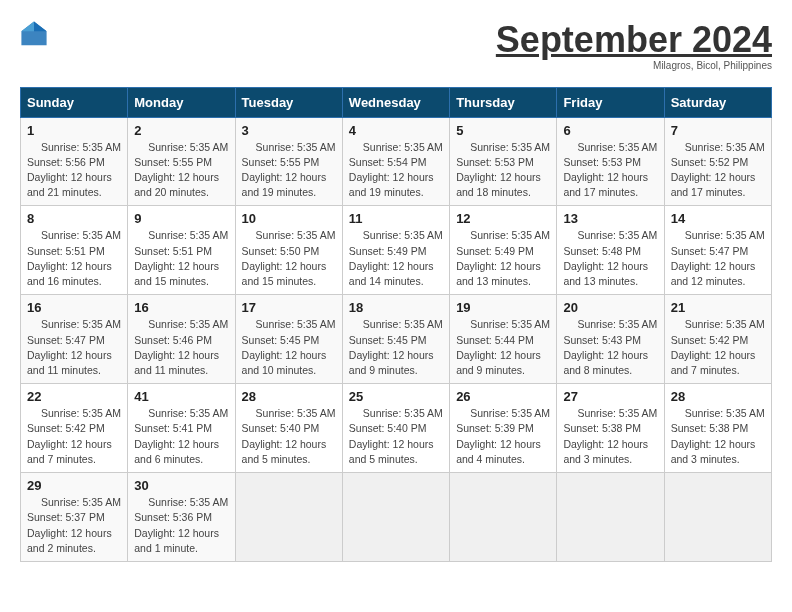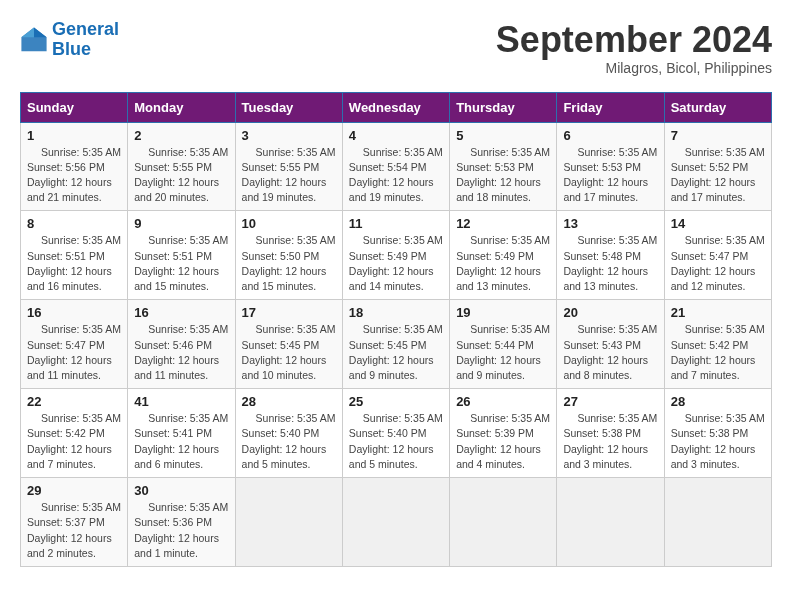--- a/index.html
+++ b/index.html
@@ -35,32 +35,33 @@
       height: 28px;
     }
     .title-block {
       text-align: right;
     }
     .month-title {
       font-size: 36px;
       font-weight: bold;
       color: #333;
       line-height: 1.1;
+      text-decoration: underline;
     }
     .subtitle {
-      font-size: 14px;
+      font-size: 10px;
       color: #555;
     }
     table {
       width: 100%;
       border-collapse: collapse;
       font-size: 11px;
     }
     thead tr th {
-      background-color: #701a75;
+      background-color: #0c4a6e;
       color: #fff;
       padding: 7px 6px;
       text-align: left;
       font-size: 13px;
       font-weight: bold;
       border: 1px solid #2c6fad;
     }
     tbody tr td {
       border: 1px solid #ccc;
       padding: 5px 6px;
@@ -92,24 +93,20 @@
 </head>
 <body>
 
 <div class="header">
   <div class="logo">
     <svg class="logo-icon" viewBox="0 0 40 40" xmlns="http://www.w3.org/2000/svg">
       <polygon points="20,2 38,16 38,36 2,36 2,16" fill="#1a6eb5" opacity="0.85"></polygon>
       <polygon points="20,2 38,16 20,16" fill="#1a6eb5"></polygon>
       <polygon points="20,2 2,16 20,16" fill="#4a9fd4"></polygon>
     </svg>
-    <div class="logo-text">
-      <div><span>General</span></div>
-      <div><span style="color:#1a6eb5">Blue</span></div>
-    </div>
   </div>
   <div class="title-block">
     <div class="month-title">September 2024</div>
     <div class="subtitle">Milagros, Bicol, Philippines</div>
   </div>
 </div>
 
 <table>
   <thead>
     <tr>

